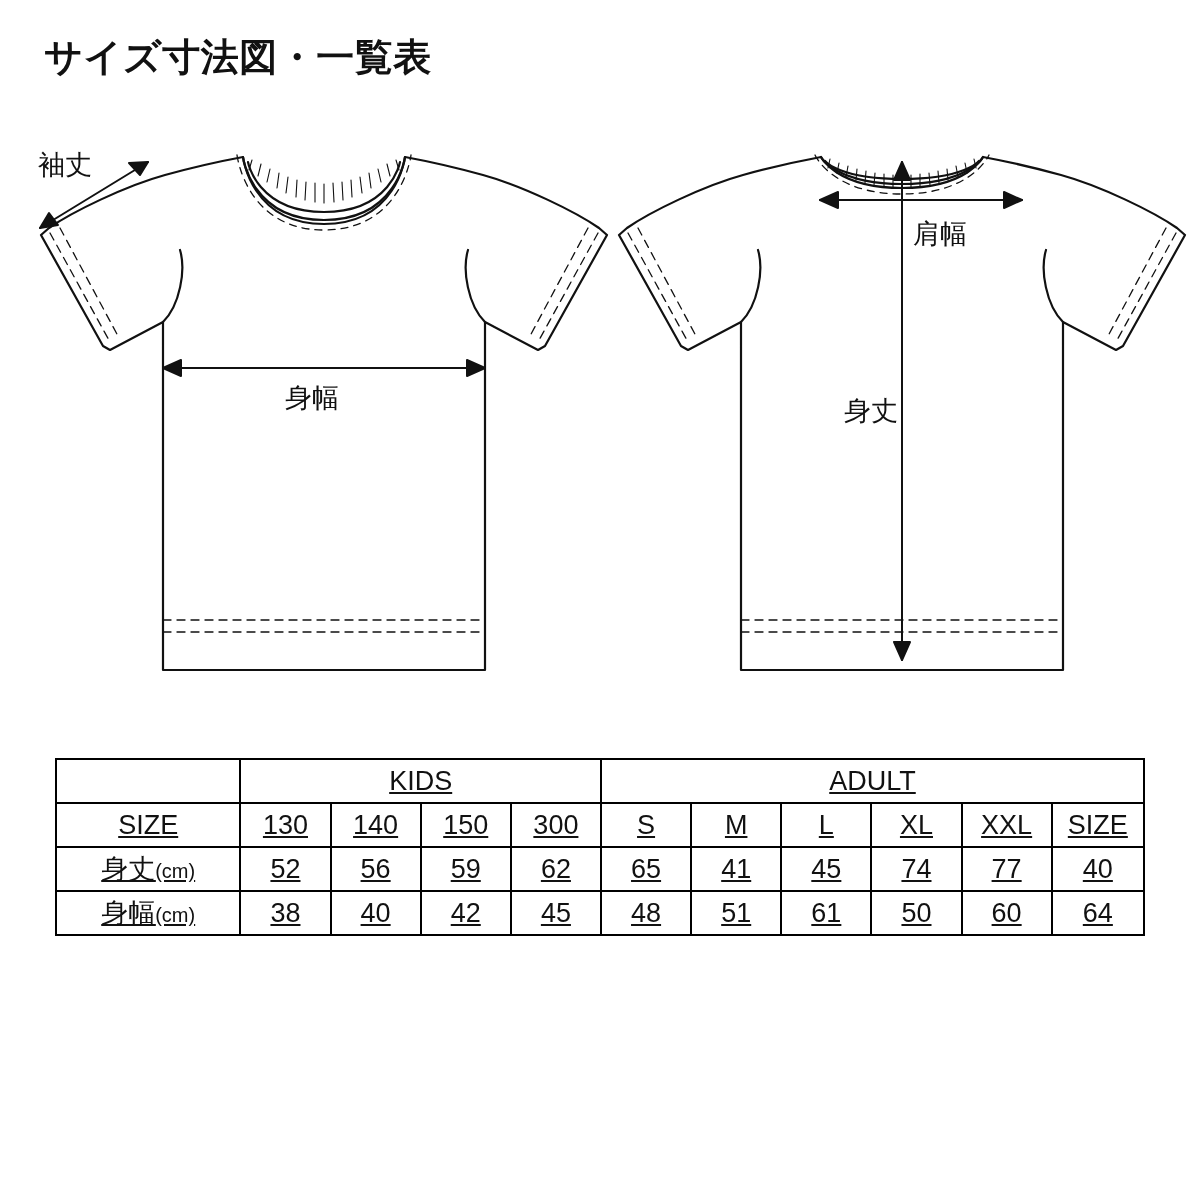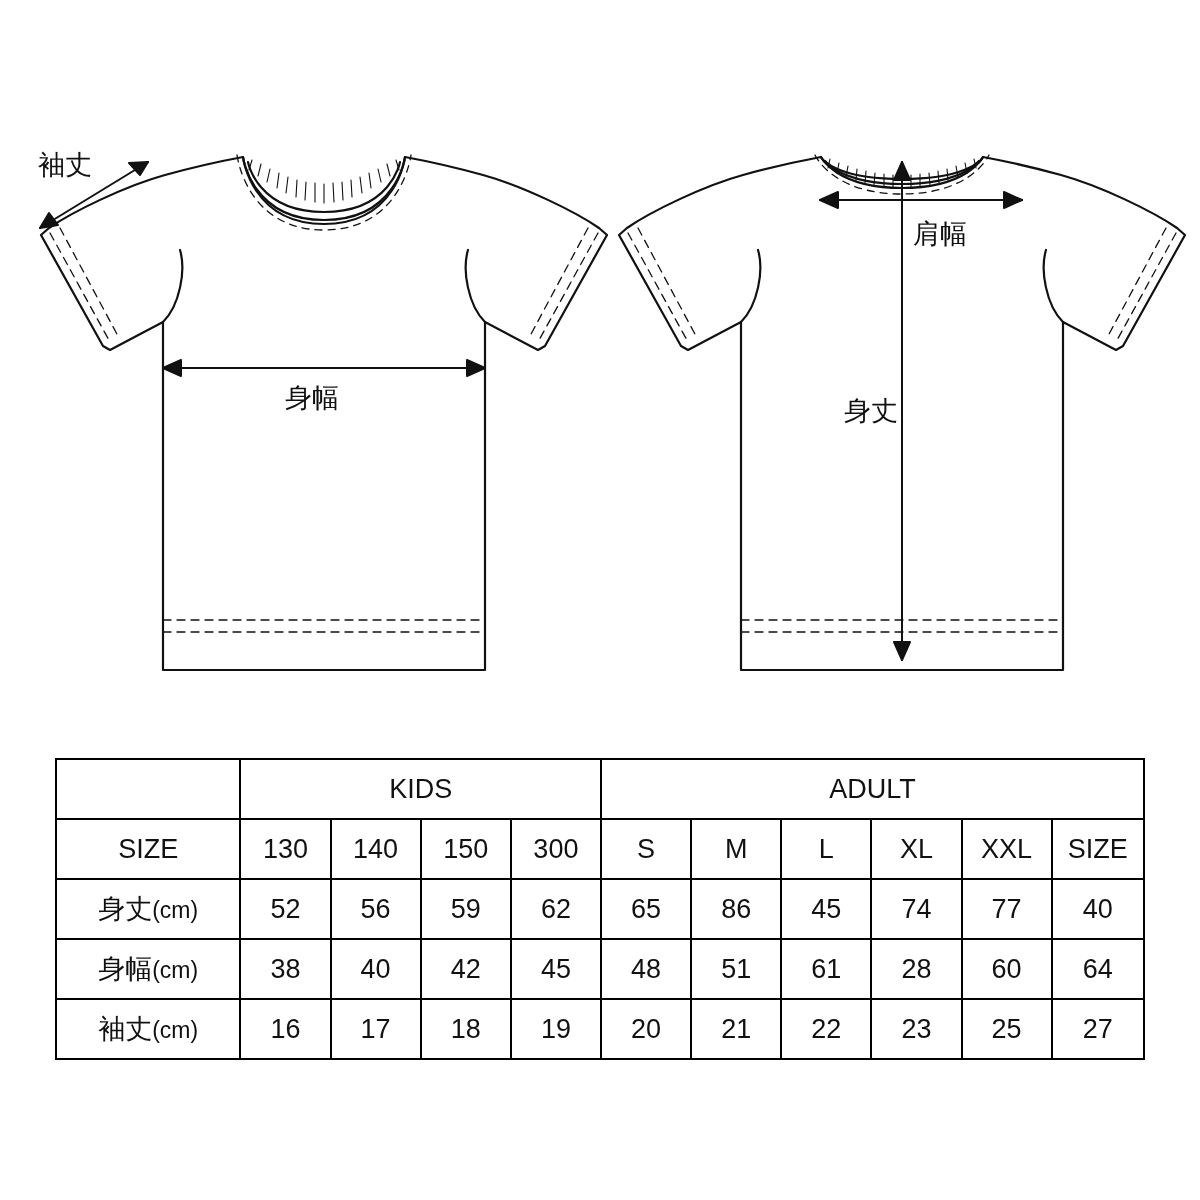--- a/index.html
+++ b/index.html
@@ -44,41 +44,43 @@
     width: 1090px;
     table-layout: fixed;
   }
   table.size-table td, table.size-table th {
     border: 2px solid #000000;
     text-align: center;
     vertical-align: middle;
     font-weight: normal;
     font-size: 27px;
     padding: 0;
-    height: 60px;
+    height: 44px;
     color: #111111;
+    text-decoration: underline;
   }
   
   table.size-table td.dash-l {
     border-left: 2px dashed #000000;
   }
   td.rowlabel {
     font-size: 26px;
     white-space: nowrap;
   }
-  td.rowlabel .unit { font-size: 23px; }
+  td.rowlabel .unit { font-size: 20px; }
   td.sizehdr { font-size: 27px; }
   td.spec-value { font-size: 26px; }
   .corner-blank { border: 2px solid #000000; }
 </style>
 </head>
 <body>
 
 <div id="page">
 
+  <div id="title">サイズ寸法図・一覧表</div>
 
   <div id="diagram">
     <svg width="1200" height="620" viewBox="0 0 1200 620" xmlns="http://www.w3.org/2000/svg">
       <g fill="none" stroke="#111111" stroke-width="2.2" stroke-linejoin="round" stroke-linecap="round">
 
         <g>
 
           <path d="M243,57
                    C243,57 205,64 165,75
                    C125,86 72,112 49,128
@@ -253,53 +255,40 @@
           <td class="sizehdr dash-l">SIZE</td>
         </tr>
 
         <tr>
           <td class="rowlabel"><span>身丈</span><span class="unit">(cm)</span></td>
           <td>52</td>
           <td class="dash-l">56</td>
           <td class="dash-l">59</td>
           <td class="dash-l">62</td>
           <td>65</td>
-          <td class="dash-l">86</td>
+          <td class="dash-l">41</td>
           <td class="dash-l">45</td>
           <td class="dash-l">74</td>
           <td class="dash-l">77</td>
           <td class="dash-l">40</td>
         </tr>
 
         <tr>
           <td class="rowlabel"><span>身幅</span><span class="unit">(cm)</span></td>
           <td>38</td>
           <td class="dash-l">40</td>
           <td class="dash-l">42</td>
           <td class="dash-l">45</td>
           <td>48</td>
           <td class="dash-l">51</td>
           <td class="dash-l">61</td>
-          <td class="dash-l">28</td>
+          <td class="dash-l">50</td>
           <td class="dash-l">60</td>
           <td class="dash-l">64</td>
         </tr>
 
 
-        <tr>
-          <td class="rowlabel"><span>袖丈</span><span class="unit">(cm)</span></td>
-          <td>16</td>
-          <td class="dash-l">17</td>
-          <td class="dash-l">18</td>
-          <td class="dash-l">19</td>
-          <td>20</td>
-          <td class="dash-l">21</td>
-          <td class="dash-l">22</td>
-          <td class="dash-l">23</td>
-          <td class="dash-l">25</td>
-          <td class="dash-l">27</td>
-        </tr>
 
       </tbody>
     </table>
   </div>
 
 </div>
 
 </body></html>

